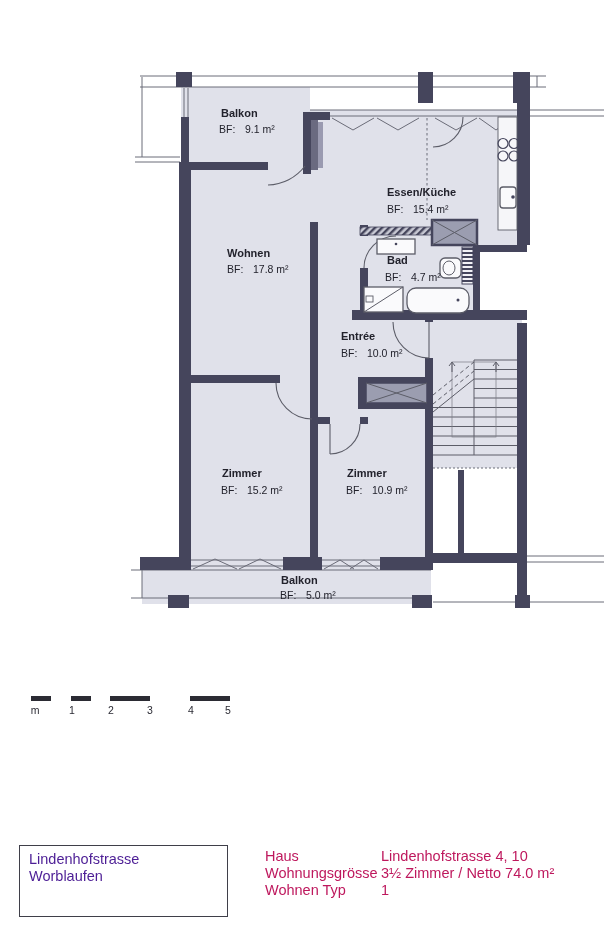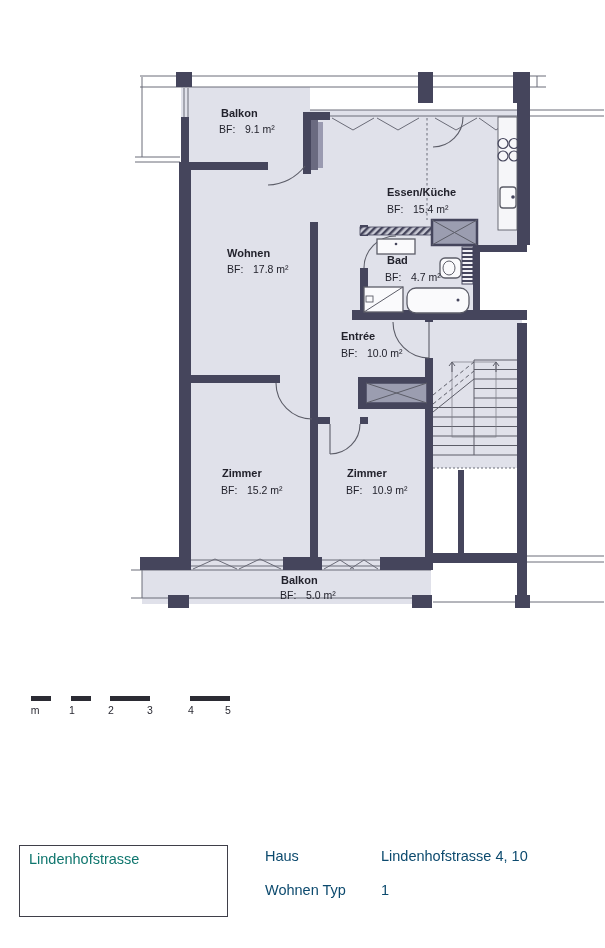--- a/index.html
+++ b/index.html
@@ -9,22 +9,22 @@
   .room-name{font-weight:bold;font-size:11px;fill:#22222c;}
   .room-area{font-size:10.5px;fill:#22222c;}
   .scale-label{font-size:10.5px;fill:#2a2a33;}
   .wall{fill:#45455c;}
   .thin{stroke:#6b6c78;stroke-width:1;fill:none;}
   .fix{stroke:#5c5d68;stroke-width:1.3;fill:#fafafc;}
   .door{stroke:#5c5d68;stroke-width:1.1;fill:none;}
   .step{stroke:#5c5d68;stroke-width:1;fill:none;}
   .addr-box{position:absolute;left:19px;top:845px;width:209px;height:72px;
             border:1.3px solid #3f3f49;box-sizing:border-box;padding:5px 0 0 9px;
-            font-size:14.5px;line-height:16.5px;color:#0f766e;}
-  .detail-row{position:absolute;left:265px;font-size:14.5px;color:#0c4a6e;white-space:nowrap;}
+            font-size:14.5px;line-height:16.5px;color:#4c1d95;}
+  .detail-row{position:absolute;left:265px;font-size:14.5px;color:#be185d;white-space:nowrap;}
   .detail-row .lbl{display:inline-block;width:116px;}
 </style>
 </head>
 <body>
 
 <div class="canvas">
 
 <svg width="605" height="780" viewBox="0 0 605 780" style="position:absolute;left:0;top:0;">
   <defs>
     <pattern id="hatch" width="5" height="8" patternUnits="userSpaceOnUse" patternTransform="rotate(45)">
@@ -200,22 +200,26 @@
     <text class="scale-label" x="72" y="714" text-anchor="middle">1</text>
     <text class="scale-label" x="111" y="714" text-anchor="middle">2</text>
     <text class="scale-label" x="150" y="714" text-anchor="middle">3</text>
     <text class="scale-label" x="191" y="714" text-anchor="middle">4</text>
     <text class="scale-label" x="228" y="714" text-anchor="middle">5</text>
   </g>
 </svg>
 
   <div class="addr-box">
     <div>Lindenhofstrasse</div>
+    <div>Worblaufen</div>
   </div>
 
   <div class="detail-row" style="top:848px;">
     <span class="lbl">Haus</span><span>Lindenhofstrasse 4, 10</span>
   </div>
+  <div class="detail-row" style="top:865px;">
+    <span class="lbl">Wohnungsgrösse</span><span>3½ Zimmer / Netto 74.0 m²</span>
+  </div>
   <div class="detail-row" style="top:882px;">
     <span class="lbl">Wohnen Typ</span><span>1</span>
   </div>
 
 </div>
 
 </body></html>

